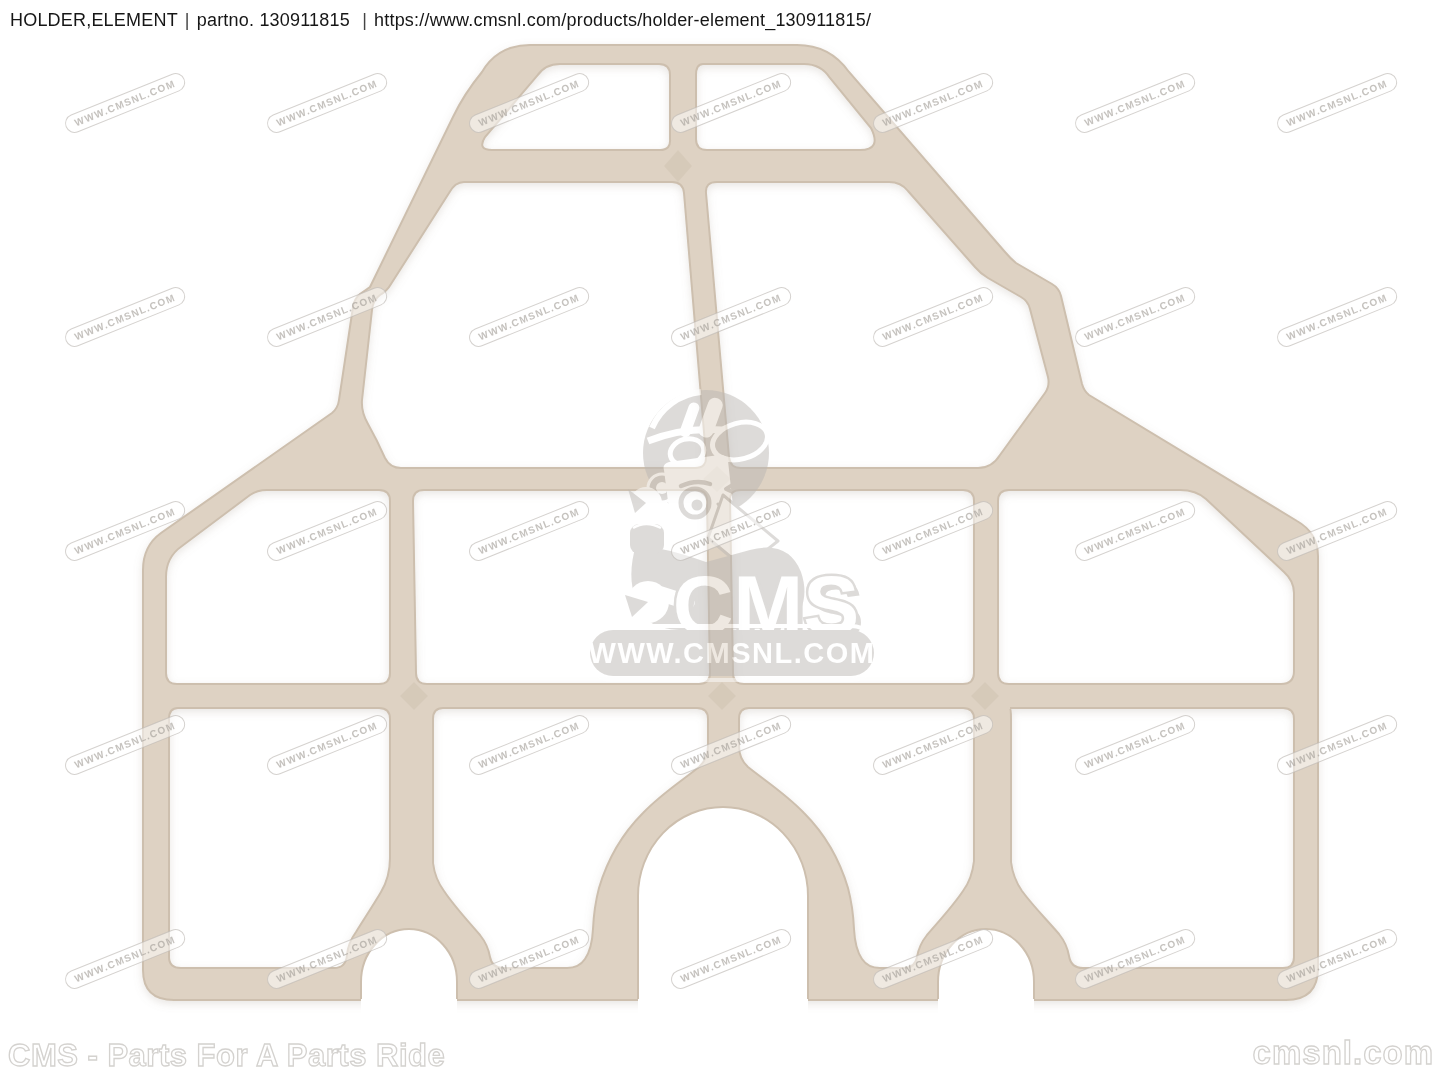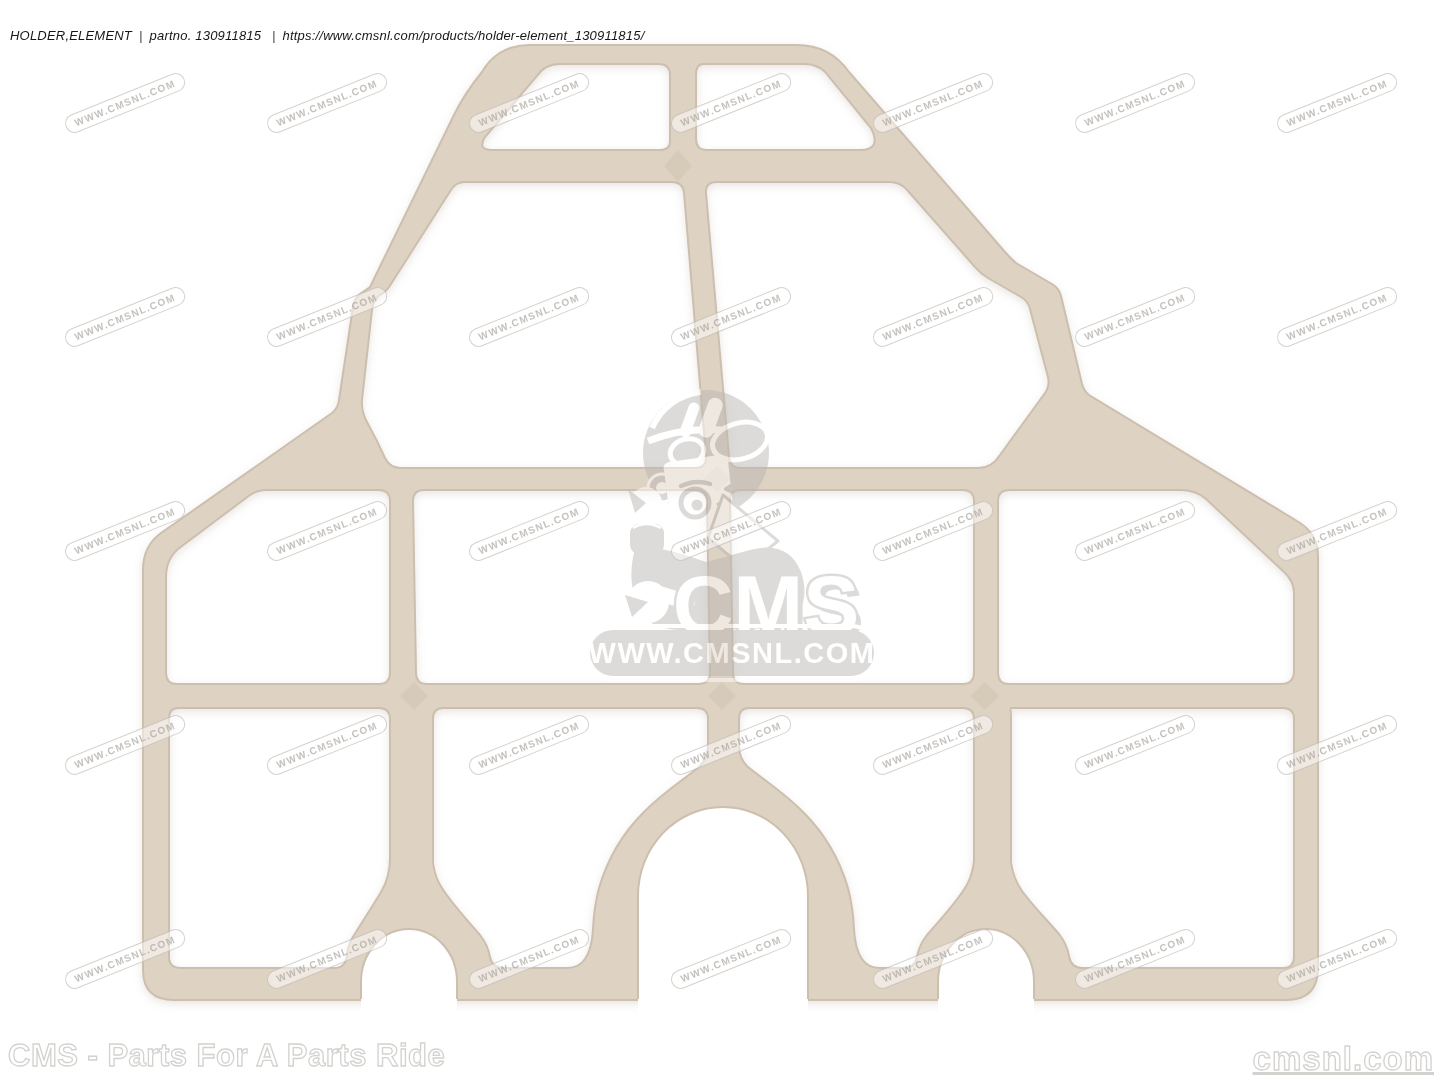--- a/index.html
+++ b/index.html
@@ -1,22 +1,22 @@
 <!DOCTYPE html>
 <html><head>
 <meta charset="utf-8">
 <style>
   html,body{margin:0;padding:0;background:#fff;}
   body{width:1440px;height:1080px;overflow:hidden;position:relative;
        font-family:"Liberation Sans","DejaVu Sans",sans-serif;}
   .stage{position:absolute;inset:0;background:#ffffff;}
 
   
-  .header{position:absolute;top:28px;left:10px;z-index:40;
-          font-size:13px;color:#161616;letter-spacing:.2px;white-space:nowrap;font-style:italic;}
+  .header{position:absolute;top:10px;left:10px;z-index:40;
+          font-size:18px;color:#161616;letter-spacing:.2px;white-space:nowrap;}
   .header .sep{margin:0 7px;color:#444;}
 
   
   .part-svg{position:absolute;inset:0;z-index:10;}
 
   
   .logo-svg{position:absolute;inset:0;z-index:20;}
 
   
   .wm-layer{position:absolute;inset:0;z-index:30;pointer-events:none;}
@@ -24,23 +24,23 @@
            color:rgba(162,156,150,.62);
            background:rgba(255,255,255,.5);
            border:1.5px solid rgba(172,166,160,.5);
            border-radius:11px;padding:3px 9px;letter-spacing:1.2px;
            white-space:nowrap;}
 
   
   .footer-left{position:absolute;left:8px;bottom:6px;z-index:40;
       font-size:31px;font-weight:700;letter-spacing:.5px;color:#fff;
       -webkit-text-stroke:1.3px #d4d2cf;white-space:nowrap;}
-  .footer-right{position:absolute;right:6px;bottom:2px;z-index:40;
+  .footer-right{position:absolute;right:6px;bottom:8px;z-index:40;
       font-size:33px;font-weight:700;letter-spacing:1px;color:#fff;
-      -webkit-text-stroke:1.3px #d4d2cf;white-space:nowrap;text-decoration:underline;}
+      -webkit-text-stroke:1.3px #d4d2cf;white-space:nowrap;}
 </style>
 </head>
 <body>
 
 <div class="stage">
 
   <svg class="part-svg" width="1440" height="1080" viewBox="0 0 1440 1080">
     <defs>
       <filter id="soft" x="-5%" y="-5%" width="110%" height="112%">
         <feDropShadow dx="0" dy="3" stdDeviation="4" flood-color="#9a8f80" flood-opacity="0.22"></feDropShadow>

